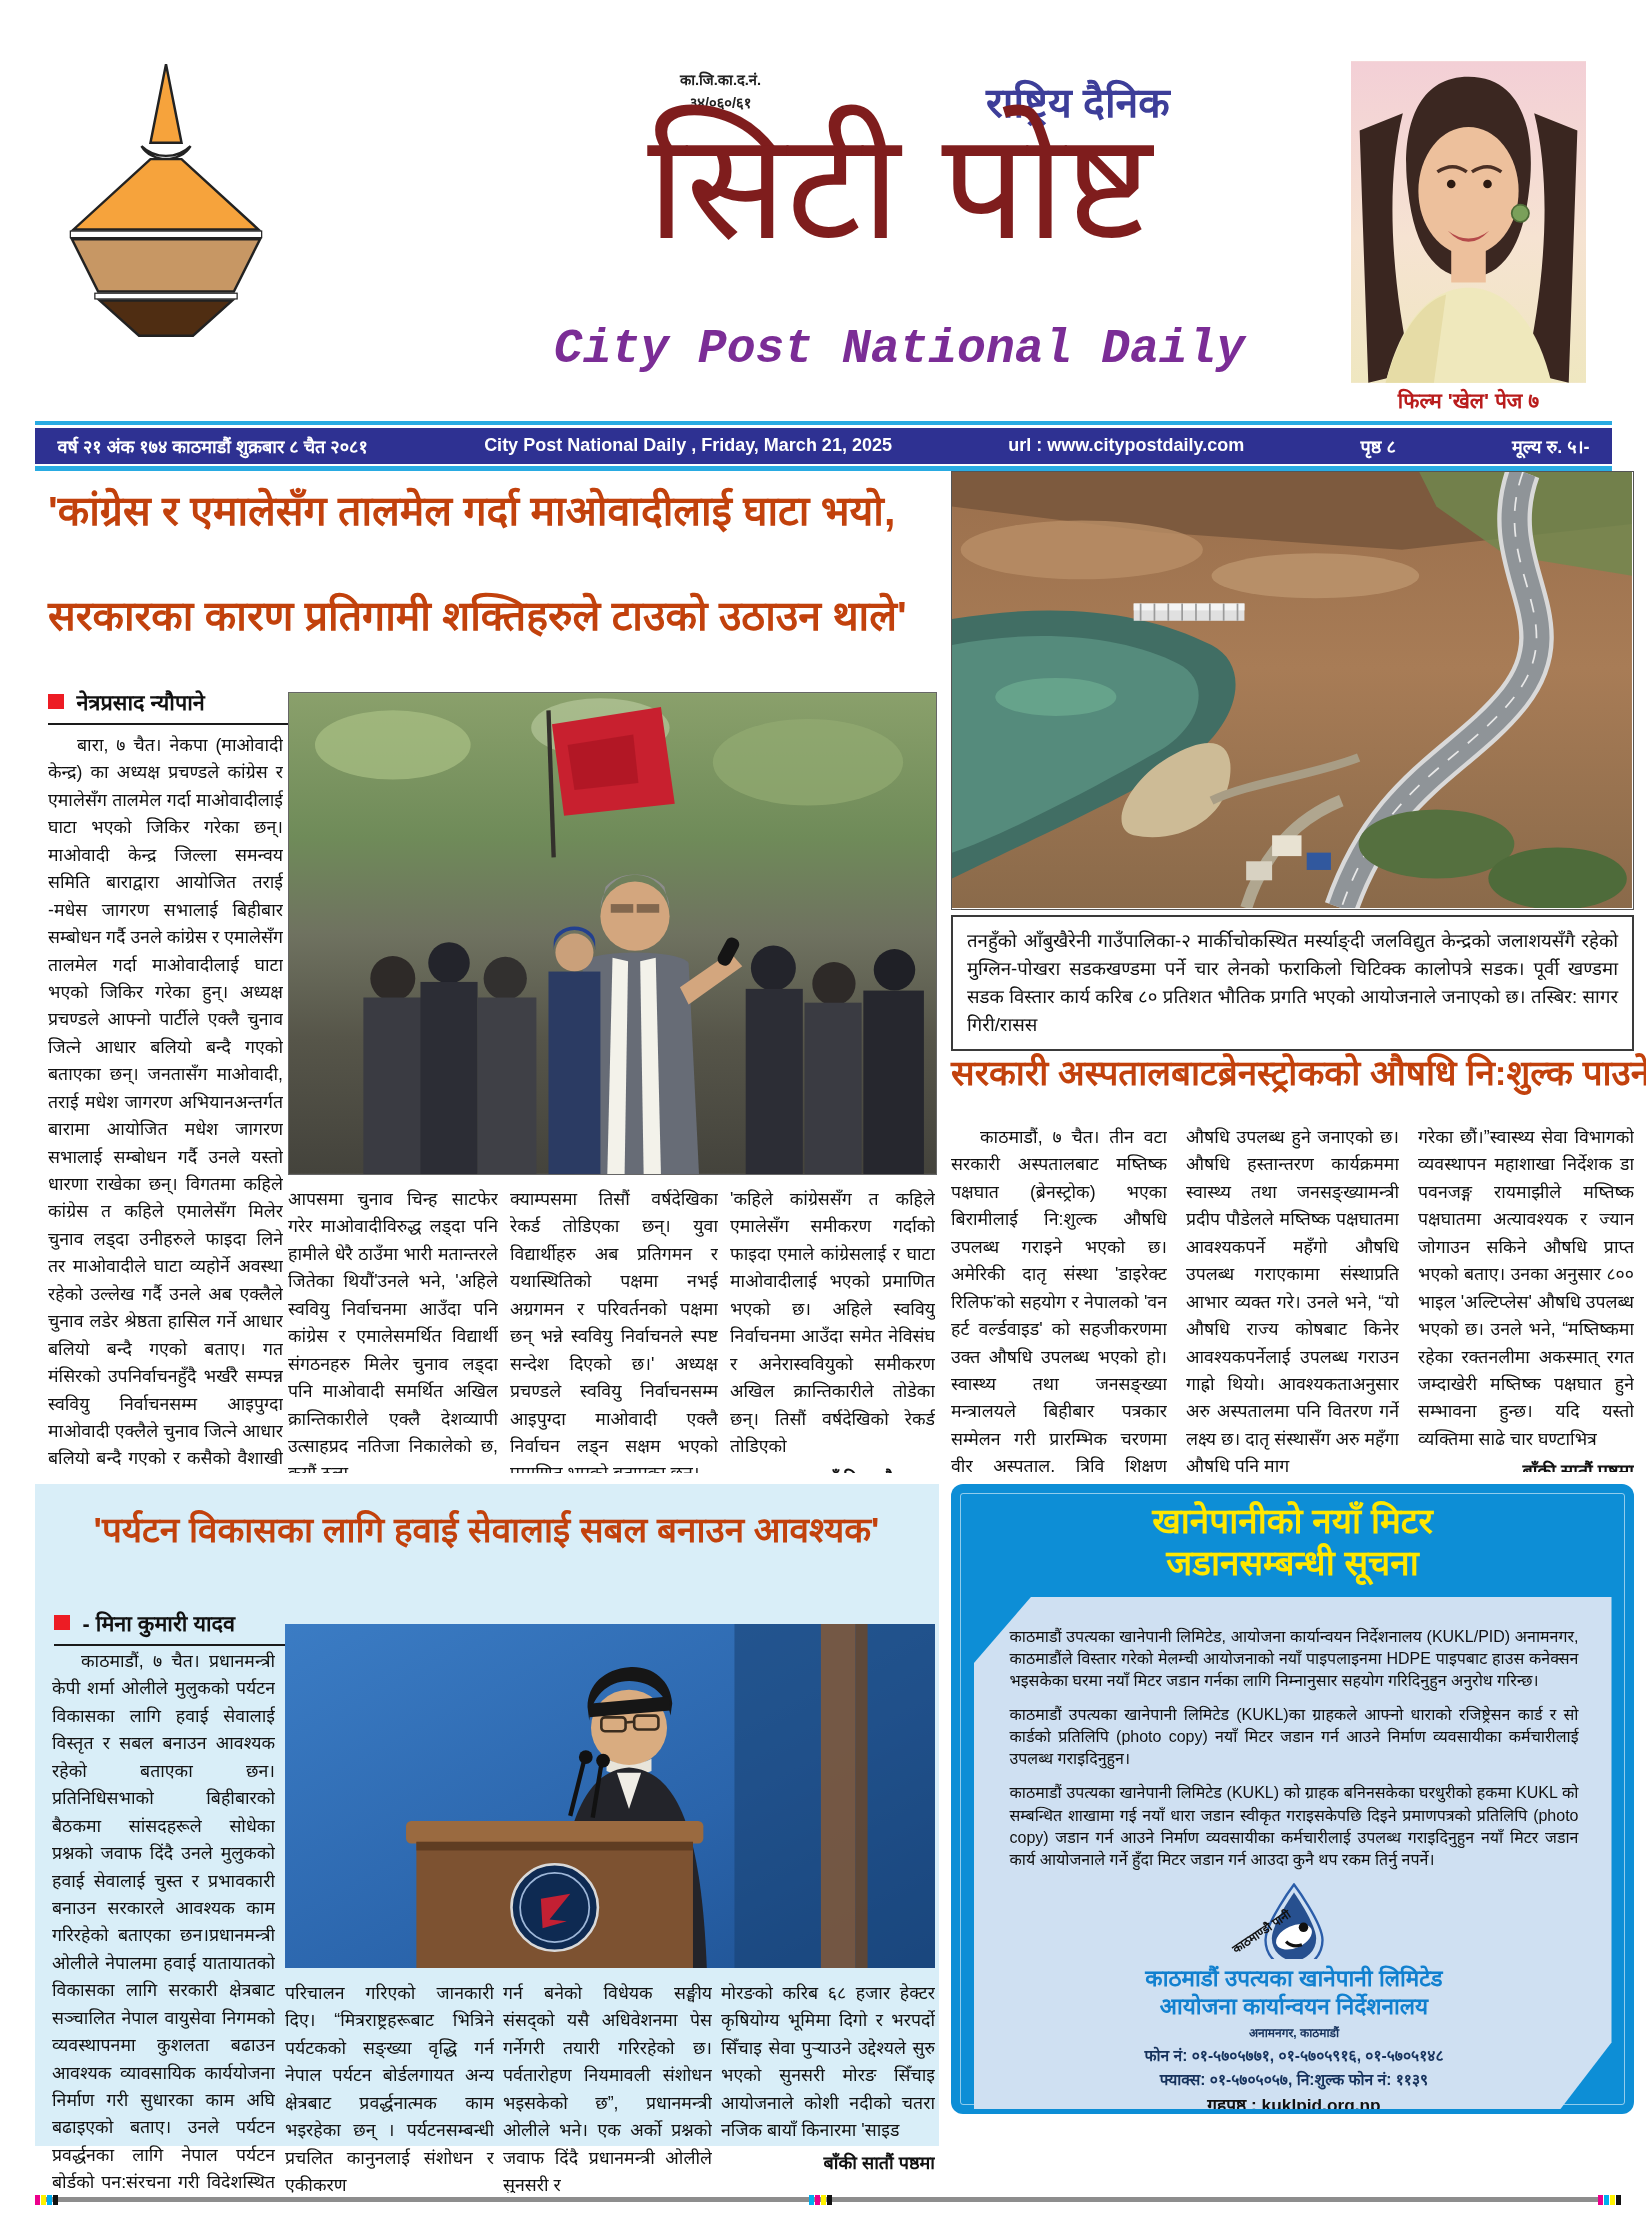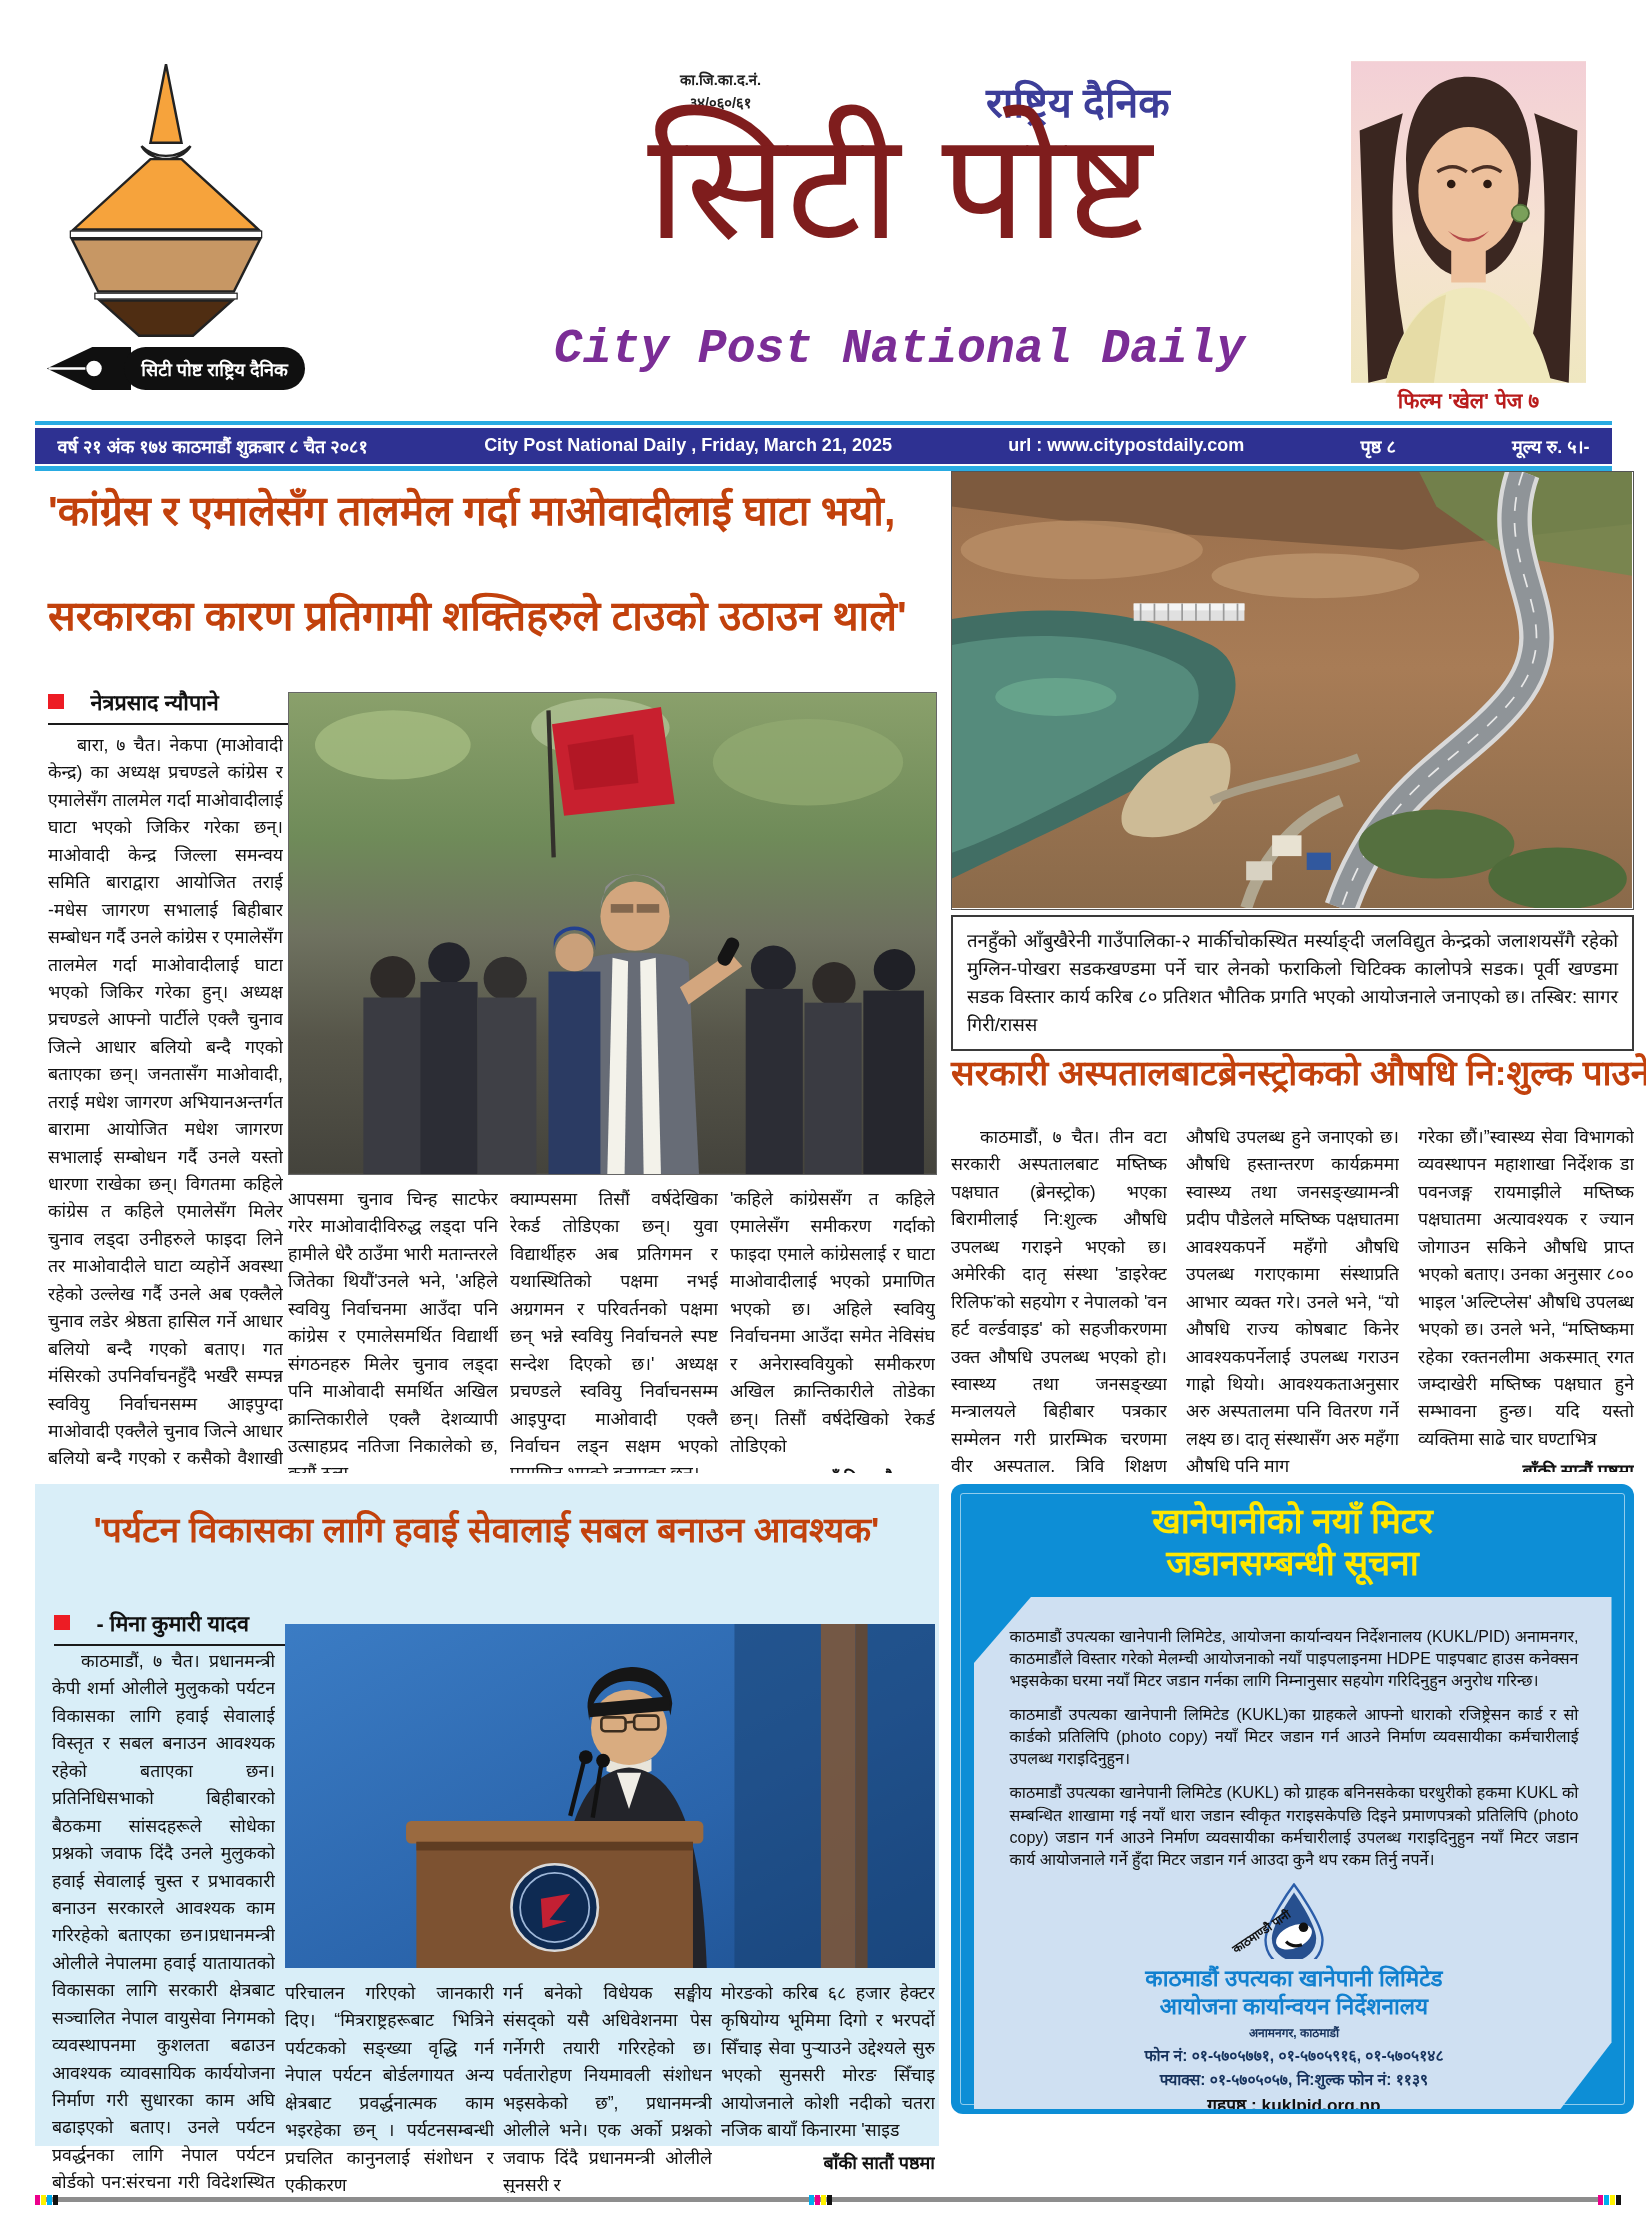--- a/index.html
+++ b/index.html
@@ -25,21 +25,21 @@
 
   
   .infobar{left:35px;top:421px;width:1577px;}
   .cyanline{height:4.3px;background:#29abe2;}
   .whiteline{height:2.6px;background:#fff;}
   .bluebar{height:36px;background:#2e3192;display:flex;align-items:center;justify-content:space-between;
            padding:0 22.5px;color:#fff;font-weight:bold;font-size:18px;white-space:nowrap;}
 
   
   .headline{font-weight:800;color:#c2410c;}
-  .byline{display:flex;align-items:center;gap:27px;border-bottom:2.6px solid #1a1a1a;
+  .byline{display:flex;align-items:center;gap:13px;border-bottom:2.6px solid #1a1a1a;
           padding-bottom:7px;font-weight:800;font-size:21.6px;}
   .redsq{width:15.6px;height:15.6px;background:#ed1c24;flex:0 0 auto;}
   .col{font-size:17.7px;line-height:1.55;text-align:justify;overflow:hidden;}
   .indent{text-indent:29px;}
   .more{font-weight:800;text-align:right;font-size:18px;margin-top:5.2px;}
 
   
   .a1-h1{left:48px;top:481px;width:895px;font-size:41px;}
   .a1-h2{left:48px;top:586px;width:895px;font-size:41px;}
   .a1-byline{left:48px;top:687px;width:246px;}
@@ -99,28 +99,20 @@
       <polygon points="125,4 144,100 106,100" fill="#f6a33c" stroke="#222" stroke-width="3"></polygon>
       <path d="M95,104 A34,30 0 0 0 155,104 A42,40 0 0 1 95,104 Z" fill="#fff" stroke="#222" stroke-width="3"></path>
       <polygon points="106,120 144,120 238,206 12,206" fill="#f6a33c" stroke="#222" stroke-width="3"></polygon>
       <rect x="8" y="208" width="234" height="8" fill="#fff" stroke="#222" stroke-width="1.5"></rect>
       <polygon points="10,218 240,218 208,282 42,282" fill="#c79764" stroke="#222" stroke-width="3"></polygon>
       <rect x="38" y="284" width="174" height="7" fill="#fff" stroke="#222" stroke-width="1.5"></rect>
       <polygon points="44,293 206,293 158,336 92,336" fill="#4f2d12" stroke="#222" stroke-width="3"></polygon>
     </svg>
   </div>
 
-  <div class="abs pen-row">
-    <svg width="86" height="55" viewBox="0 0 100 64">
-      <polygon points="2,32 55,7 100,7 100,57 55,57" fill="#101010"></polygon>
-      <circle cx="57" cy="32" r="9" fill="#fff"></circle>
-      <line x1="4" y1="32" x2="47" y2="32" stroke="#fff" stroke-width="3"></line>
-    </svg>
-    <div class="pen-badge">सिटी पोष्ट राष्ट्रिय दैनिक</div>
-  </div>
 
   <div class="abs reg-block">
     <div>का.जि.का.द.नं.</div>
     <div>३४/०६०/६१</div>
   </div>
 
   <div class="abs np-daily">राष्ट्रिय दैनिक</div>
   <div class="abs np-title">सिटी पोष्ट</div>
   <div class="abs en-title">City Post National Daily</div>
 

